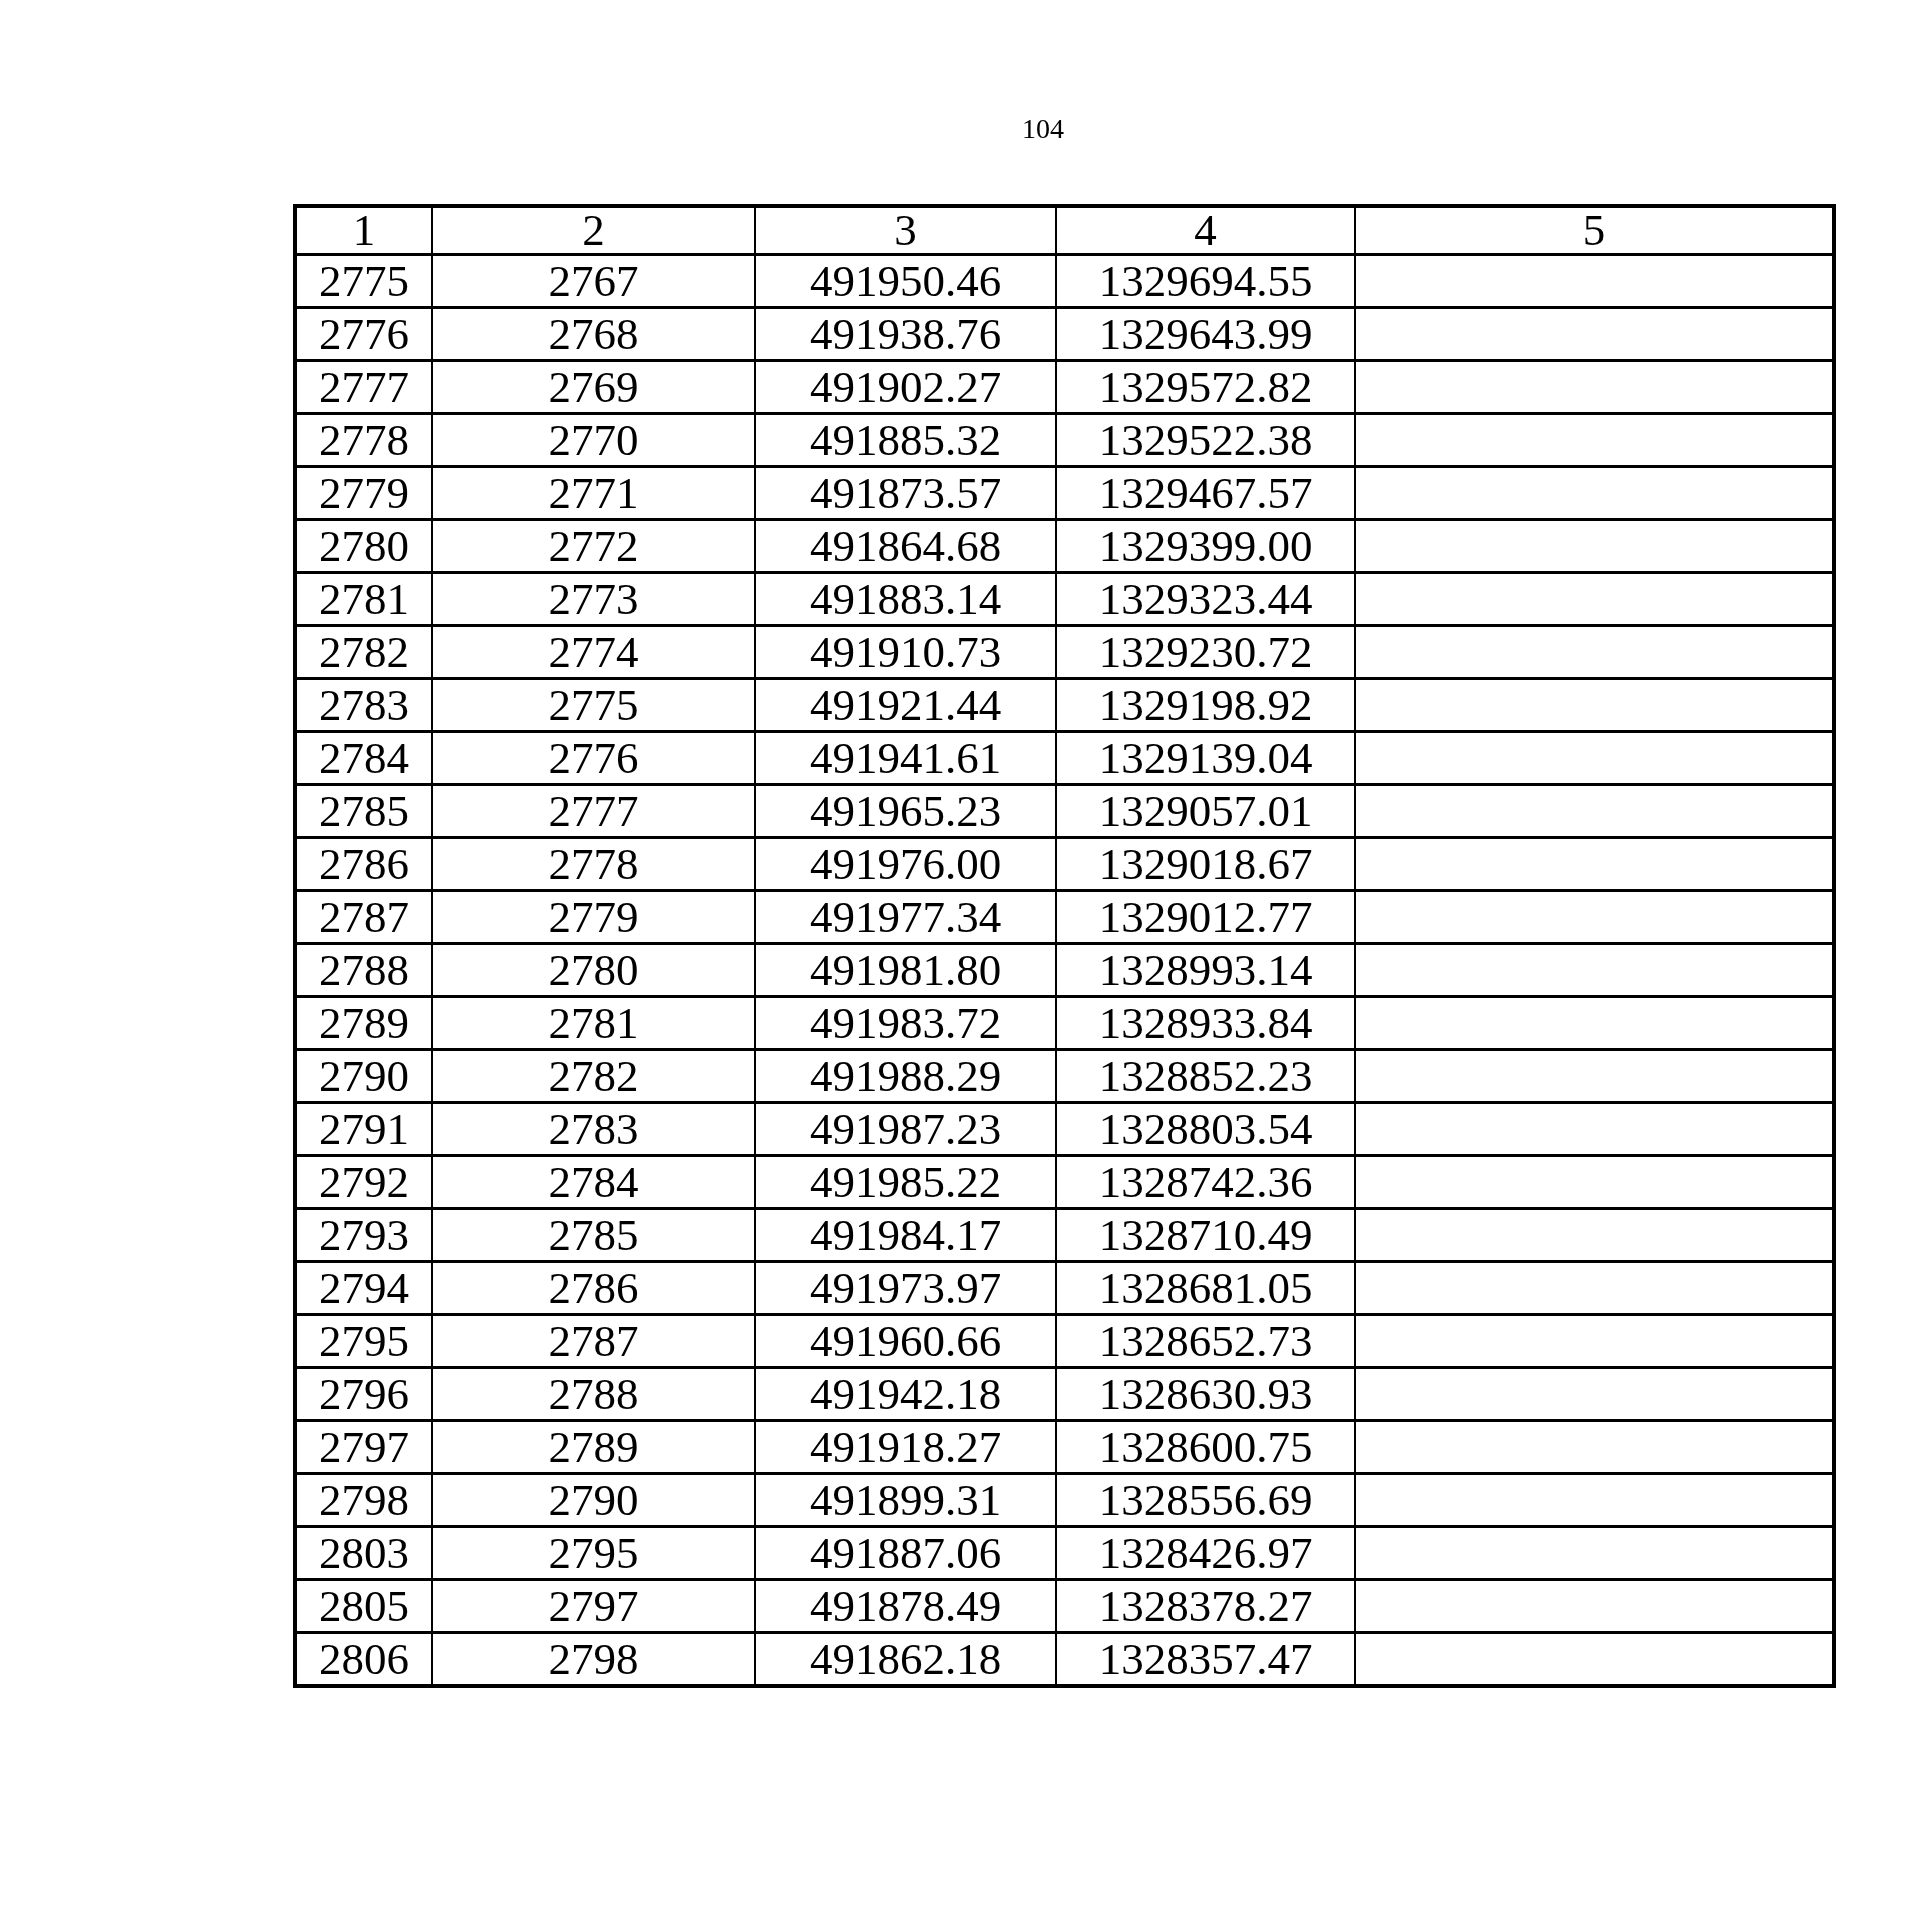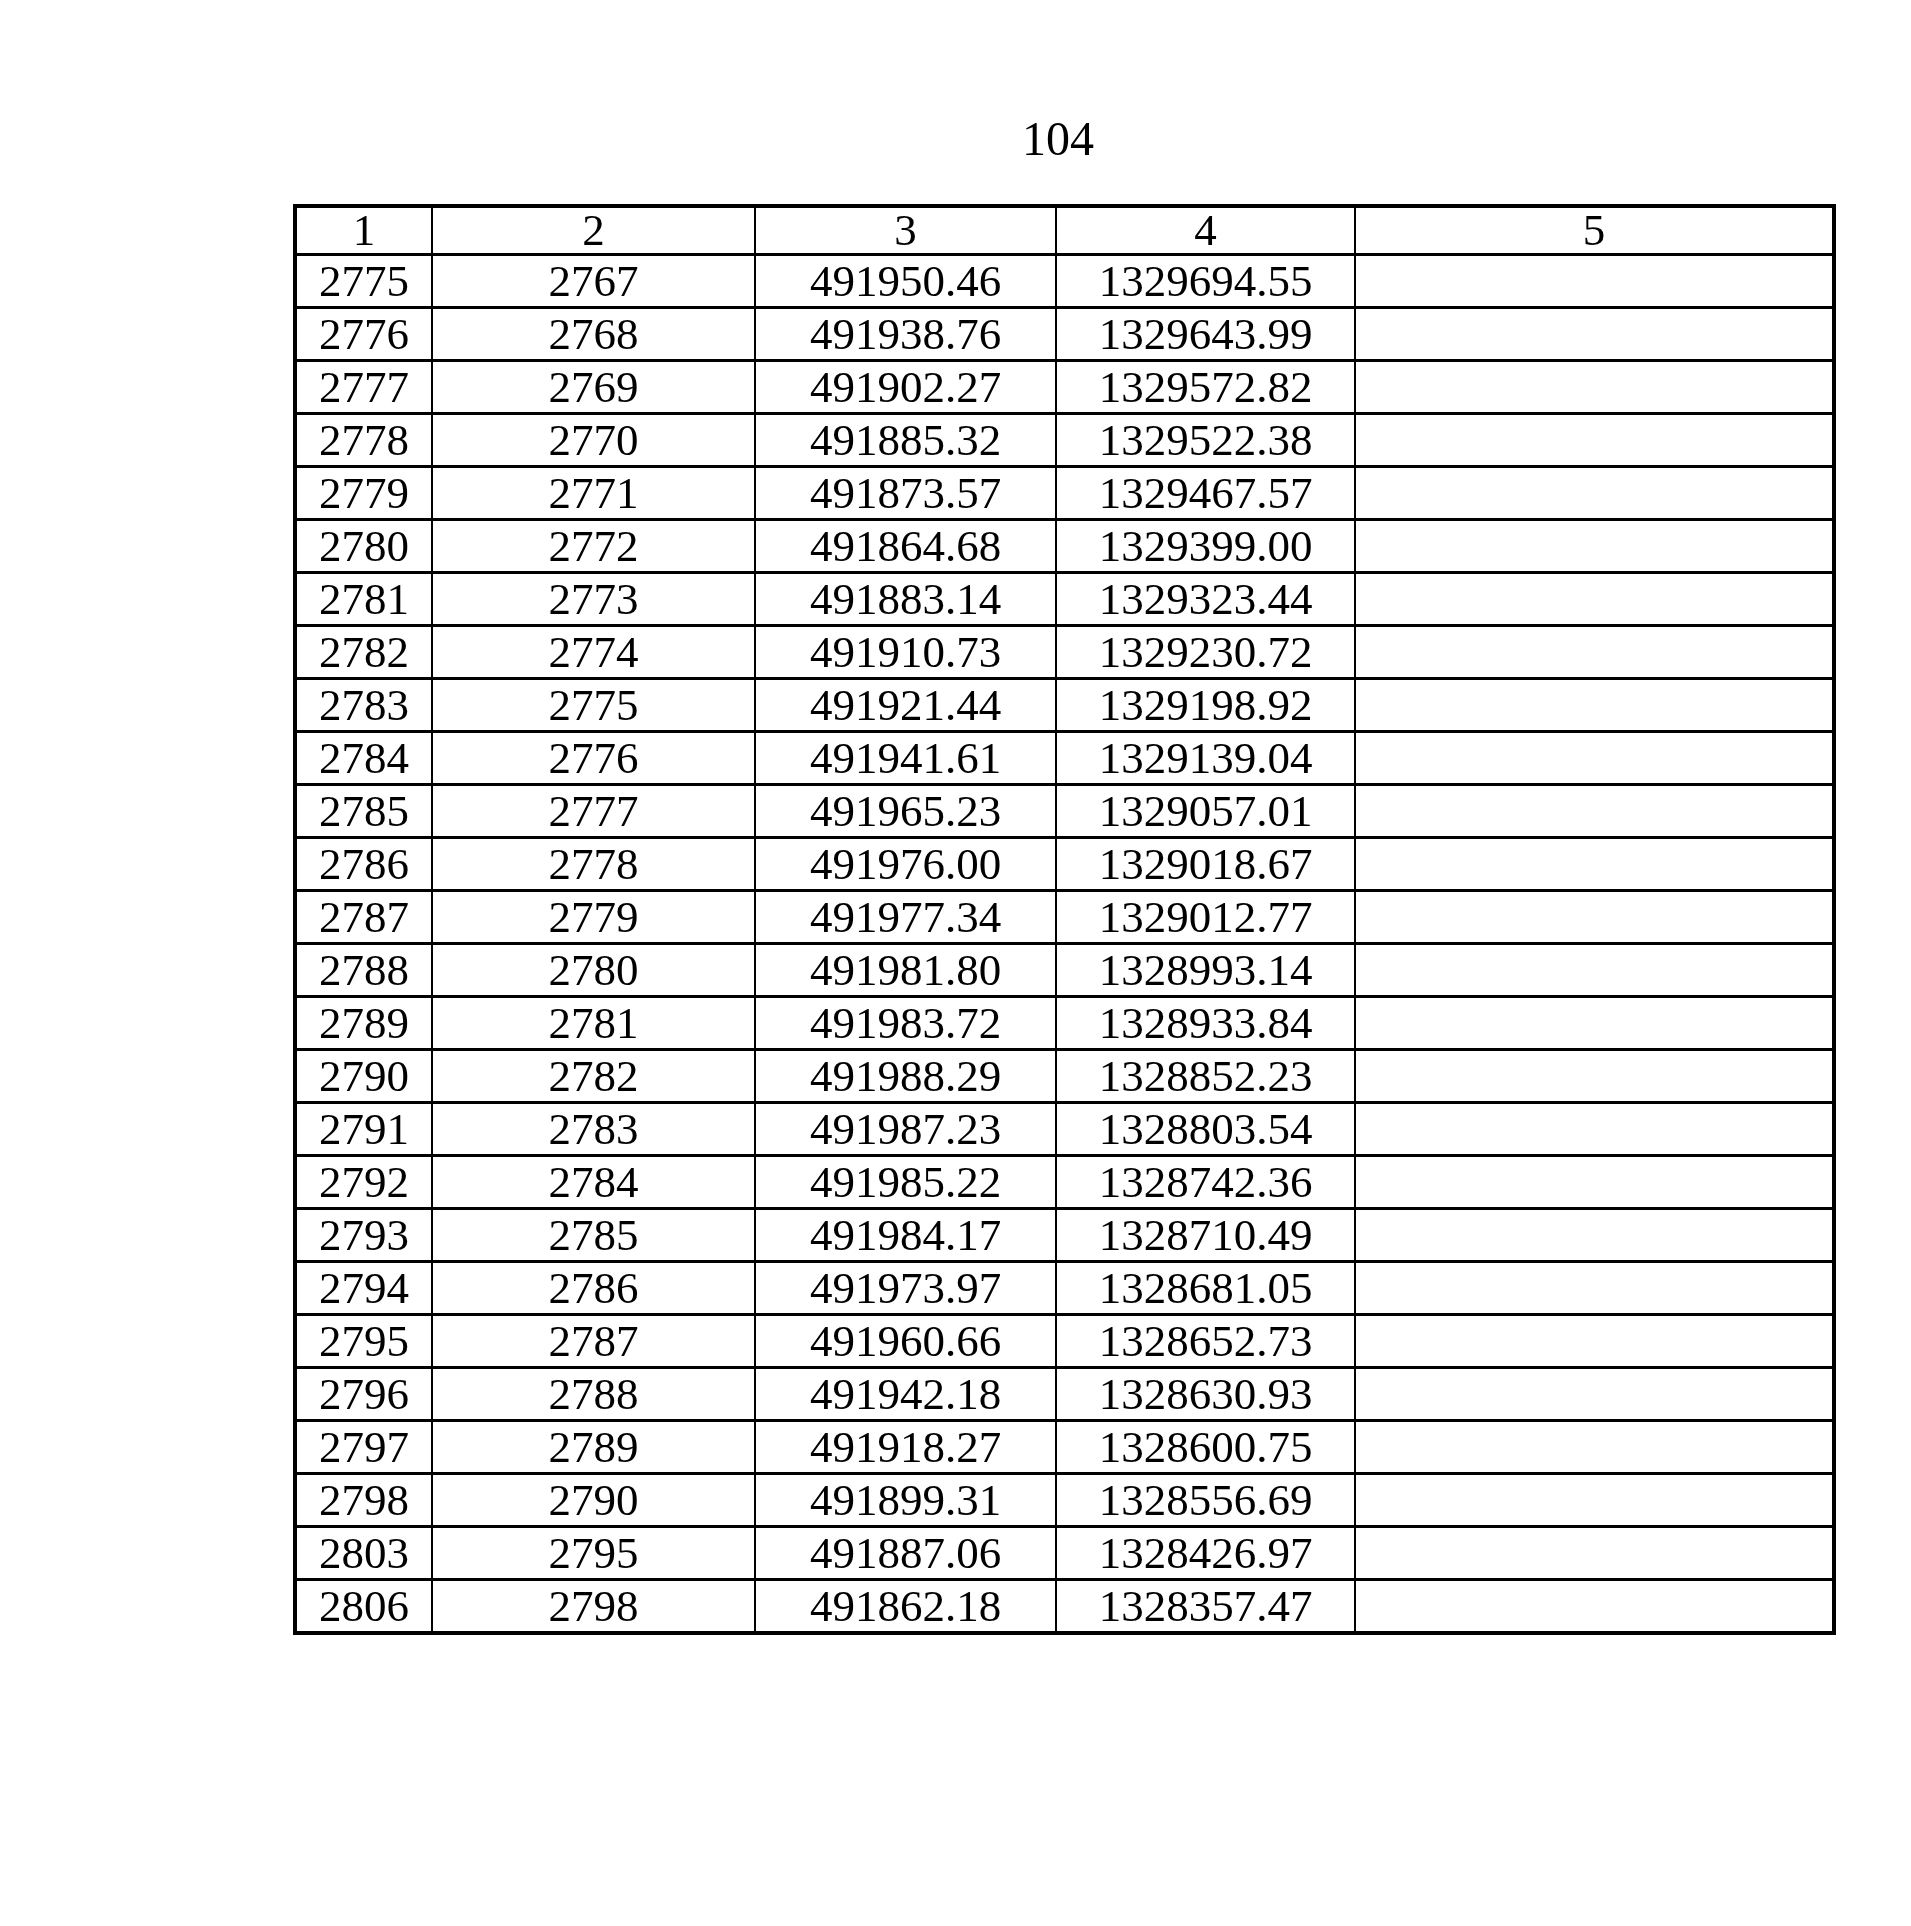--- a/index.html
+++ b/index.html
@@ -9,21 +9,21 @@
     width: 1911px;
     height: 2703px;
     position: relative;
     font-family: "Liberation Serif", "DejaVu Serif", serif;
     color: #000000;
   }
   .page-number {
     position: absolute;
     top: 115px;
     left: 1022px;
-    font-size: 48px;
+    font-size: 28px;
     line-height: 1;
     white-space: nowrap;
   }
   table.data-table {
     position: absolute;
     left: 293px;
     top: 204px;
     width: 1538px;
     table-layout: fixed;
     border-collapse: collapse;
@@ -243,20 +243,27 @@
           <td></td>
         </tr>
         <tr>
           <td>2803</td>
           <td>2795</td>
           <td>491887.06</td>
           <td>1328426.97</td>
           <td></td>
         </tr>
         <tr>
+          <td>2805</td>
+          <td>2797</td>
+          <td>491878.49</td>
+          <td>1328378.27</td>
+          <td></td>
+        </tr>
+        <tr>
           <td>2806</td>
           <td>2798</td>
           <td>491862.18</td>
           <td>1328357.47</td>
           <td></td>
         </tr>
       </tbody>
   </table>
 </main>
 

